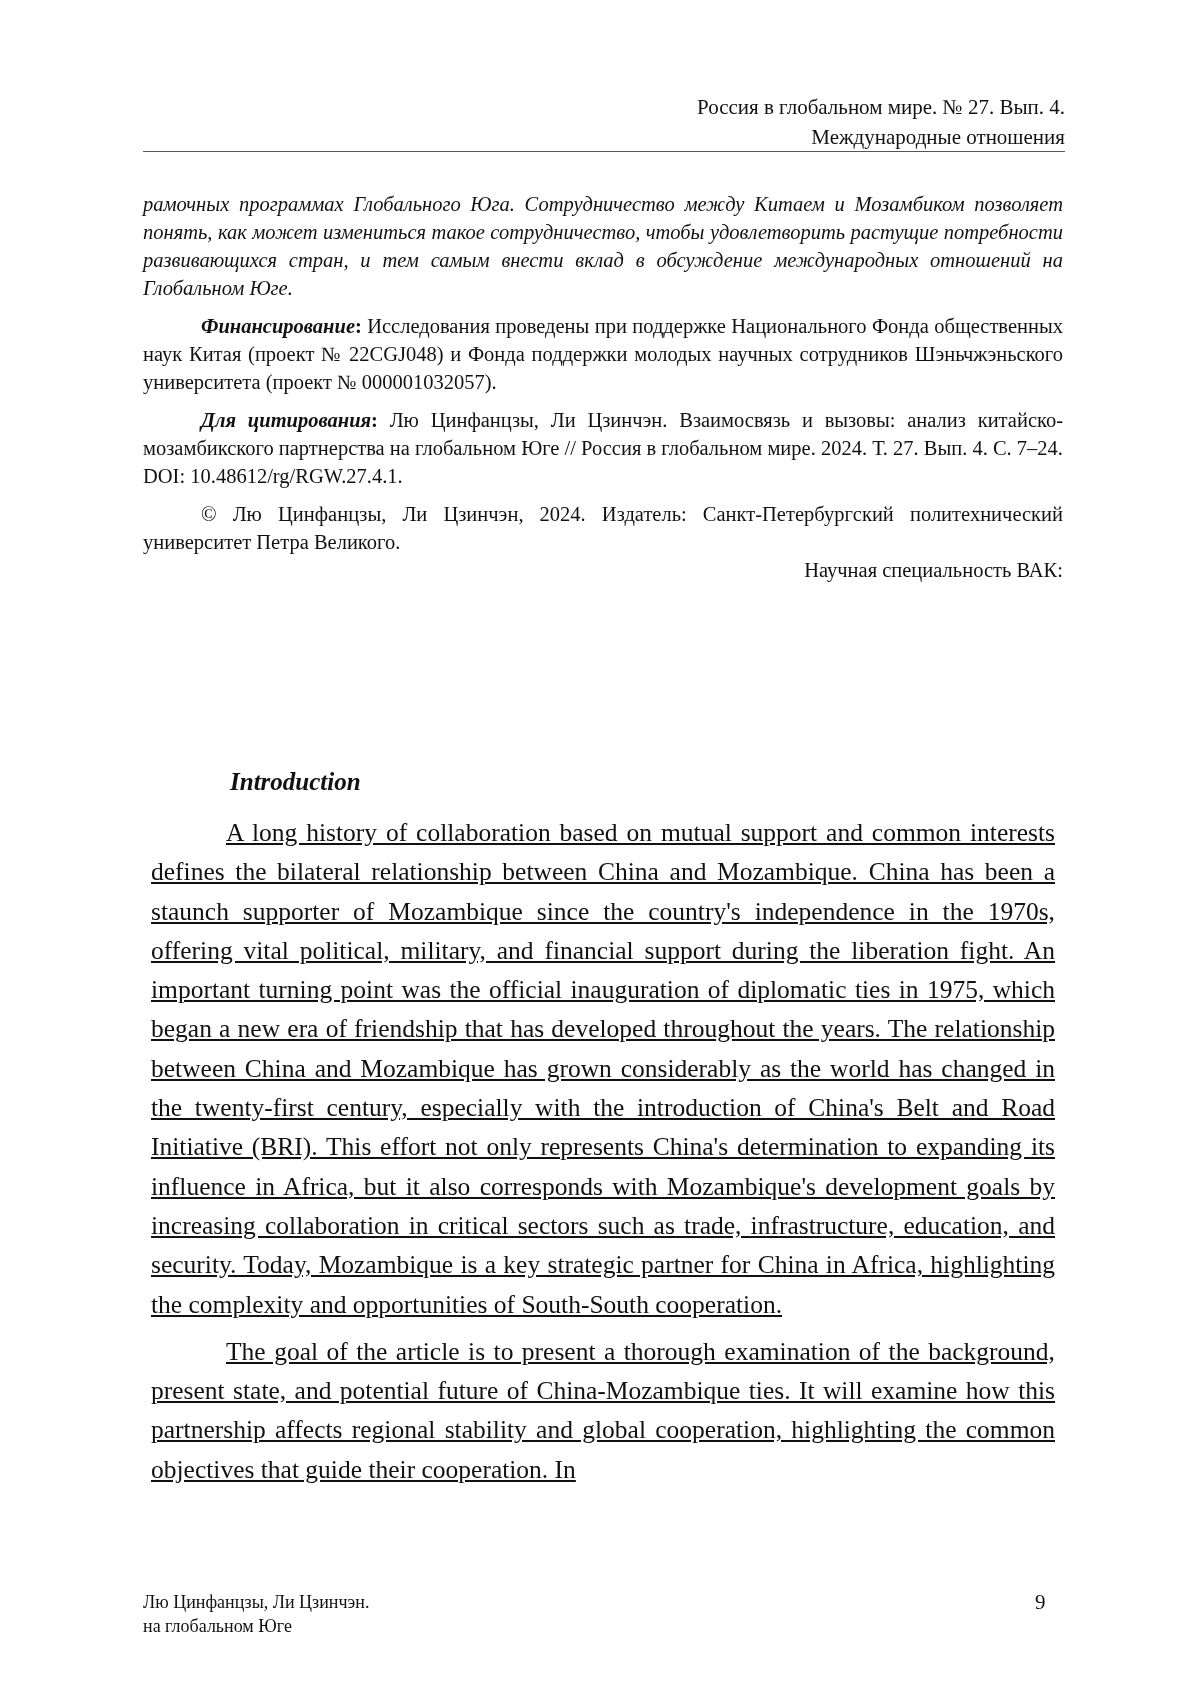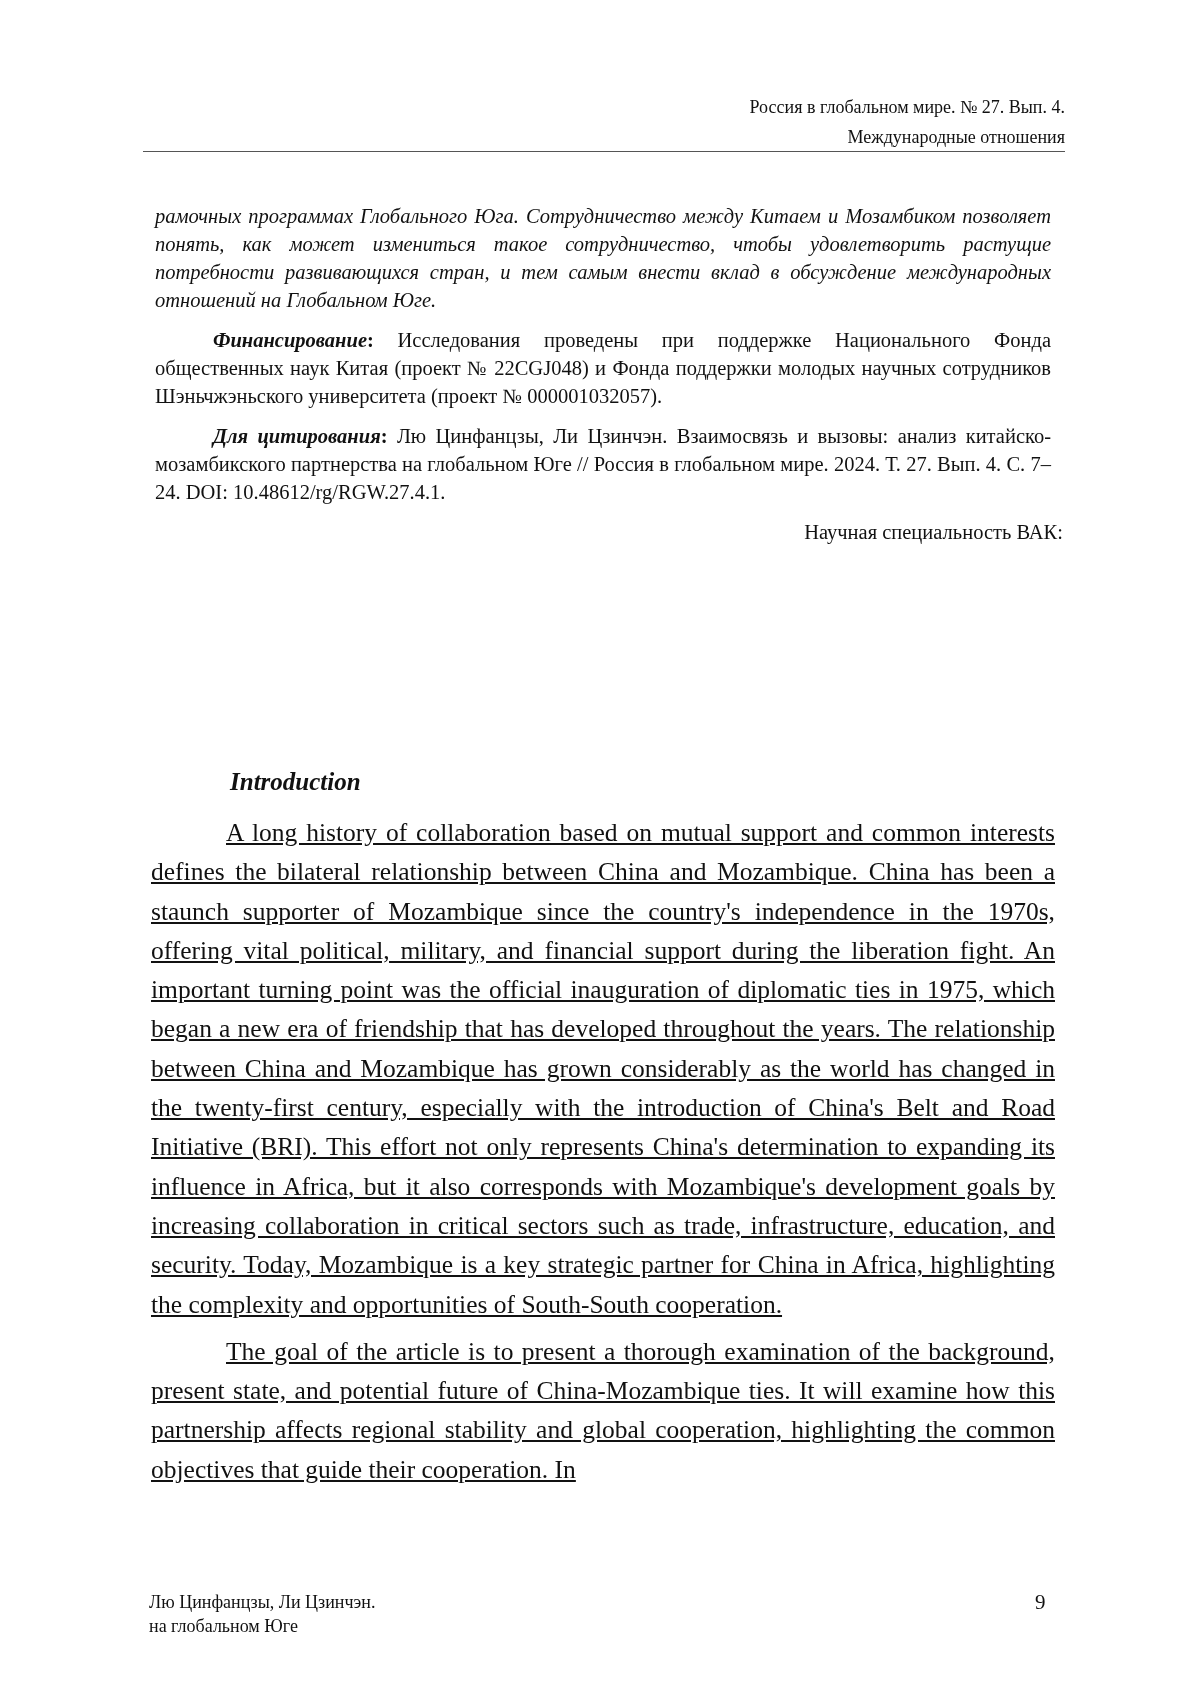--- a/index.html
+++ b/index.html
@@ -1,40 +1,40 @@
 <!DOCTYPE html>
 <html><head>
 <meta charset="utf-8">
 <style>
   html, body { margin: 0; padding: 0; background: #ffffff; }
   body { width: 1200px; height: 1697px; position: relative; overflow: hidden;
          font-family: "Liberation Serif", "DejaVu Serif", serif; color: #111111; }
   .page { position: absolute; left: 0; top: 0; width: 1200px; height: 1697px; }
 
   .running-header { position: absolute; left: 143px; top: 92px; width: 922px;
-                    text-align: right; font-size: 18px; line-height: 30px; }
+                    text-align: right; font-size: 21px; line-height: 30px; }
   .header-rule { position: absolute; left: 143px; top: 151px; width: 922px;
                  height: 0; border-top: 1.5px solid #555555; }
 
   .front { position: absolute; left: 143px; top: 190px; width: 920px; font-size: 20.5px; }
-  .front p { margin: 12px; text-align: justify; line-height: 28px; }
+  .front p { margin: 0; text-align: justify; line-height: 28px; }
   .front .abstract { font-style: italic; }
   .front .block { margin-top: 10px; }
   .front .indent { text-indent: 58px; }
   .front .label { font-weight: bold; font-style: italic; }
   .front .label-colon { font-weight: bold; }
   .vak { text-align: right; font-size: 20.5px; line-height: 28px; }
 
   .section-heading { position: absolute; left: 218px; top: 756px; font-size: 25px;
                      font-weight: bold; font-style: italic; margin: 12px; }
 
   .body { position: absolute; left: 143px; top: 805px; width: 920px; font-size: 25.5px; }
   .body p { margin: 8px; text-align: justify; line-height: 39.3px; text-indent: 75px; text-decoration: underline; }
 
-  .footer-left { position: absolute; left: 149px; top: 1590px; font-size: 18px;
+  .footer-left { position: absolute; left: 143px; top: 1590px; font-size: 18px;
                  line-height: 24px; }
   .page-number { position: absolute; left: 1035px; top: 1590px; font-size: 21px; line-height: 24px; }
 </style>
 </head>
 <body>
 
 <div class="page">
 
   <div class="running-header">
     <div>Россия в глобальном мире. № 27. Вып. 4.</div>
@@ -43,20 +43,21 @@
   <div class="header-rule"></div>
 
   <div class="front">
     <p class="abstract">рамочных программах Глобального Юга. Сотрудничество между Китаем и Мозамбиком позволяет понять, как может измениться такое сотрудничество, чтобы удовлетворить растущие потребности развивающихся стран, и тем самым внести вклад в обсуждение международных отношений на Глобальном Юге.</p>
 
 
     <p class="block indent"><span class="label">Финансирование</span><span class="label-colon">:</span><span> Исследования проведены при поддержке Национального Фонда общественных наук Китая (проект № 22CGJ048) и Фонда поддержки молодых научных сотрудников Шэньчжэньского университета (проект № 000001032057).</span></p>
 
     <p class="block indent"><span class="label">Для цитирования</span><span class="label-colon">:</span><span> Лю Цинфанцзы, Ли Цзинчэн. Взаимосвязь и вызовы: анализ китайско-мозамбикского партнерства на глобальном Юге // Россия в глобальном мире. 2024. Т. 27. Вып. 4. С. 7–24. DOI: 10.48612/rg/RGW.27.4.1.</span></p>
 
+    <p class="block indent">© Лю Цинфанцзы, Ли Цзинчэн, 2024. Издатель: Санкт-Петербургский политехнический университет Петра Великого.</p>
 
     <div class="vak">
       <div>Научная специальность ВАК:</div>
     </div>
   </div>
 
   <h2 class="section-heading">Introduction</h2>
 
   <div class="body">
     <p>A long history of collaboration based on mutual support and common interests defines the bilateral relationship between China and Mozambique. China has been a staunch supporter of Mozambique since the country's independence in the 1970s, offering vital political, military, and financial support during the liberation fight. An important turning point was the official inauguration of diplomatic ties in 1975, which began a new era of friendship that has developed throughout the years. The relationship between China and Mozambique has grown considerably as the world has changed in the twenty-first century, especially with the introduction of China's Belt and Road Initiative (BRI). This effort not only represents China's determination to expanding its influence in Africa, but it also corresponds with Mozambique's development goals by increasing collaboration in critical sectors such as trade, infrastructure, education, and security. Today, Mozambique is a key strategic partner for China in Africa, highlighting the complexity and opportunities of South-South cooperation.</p>

